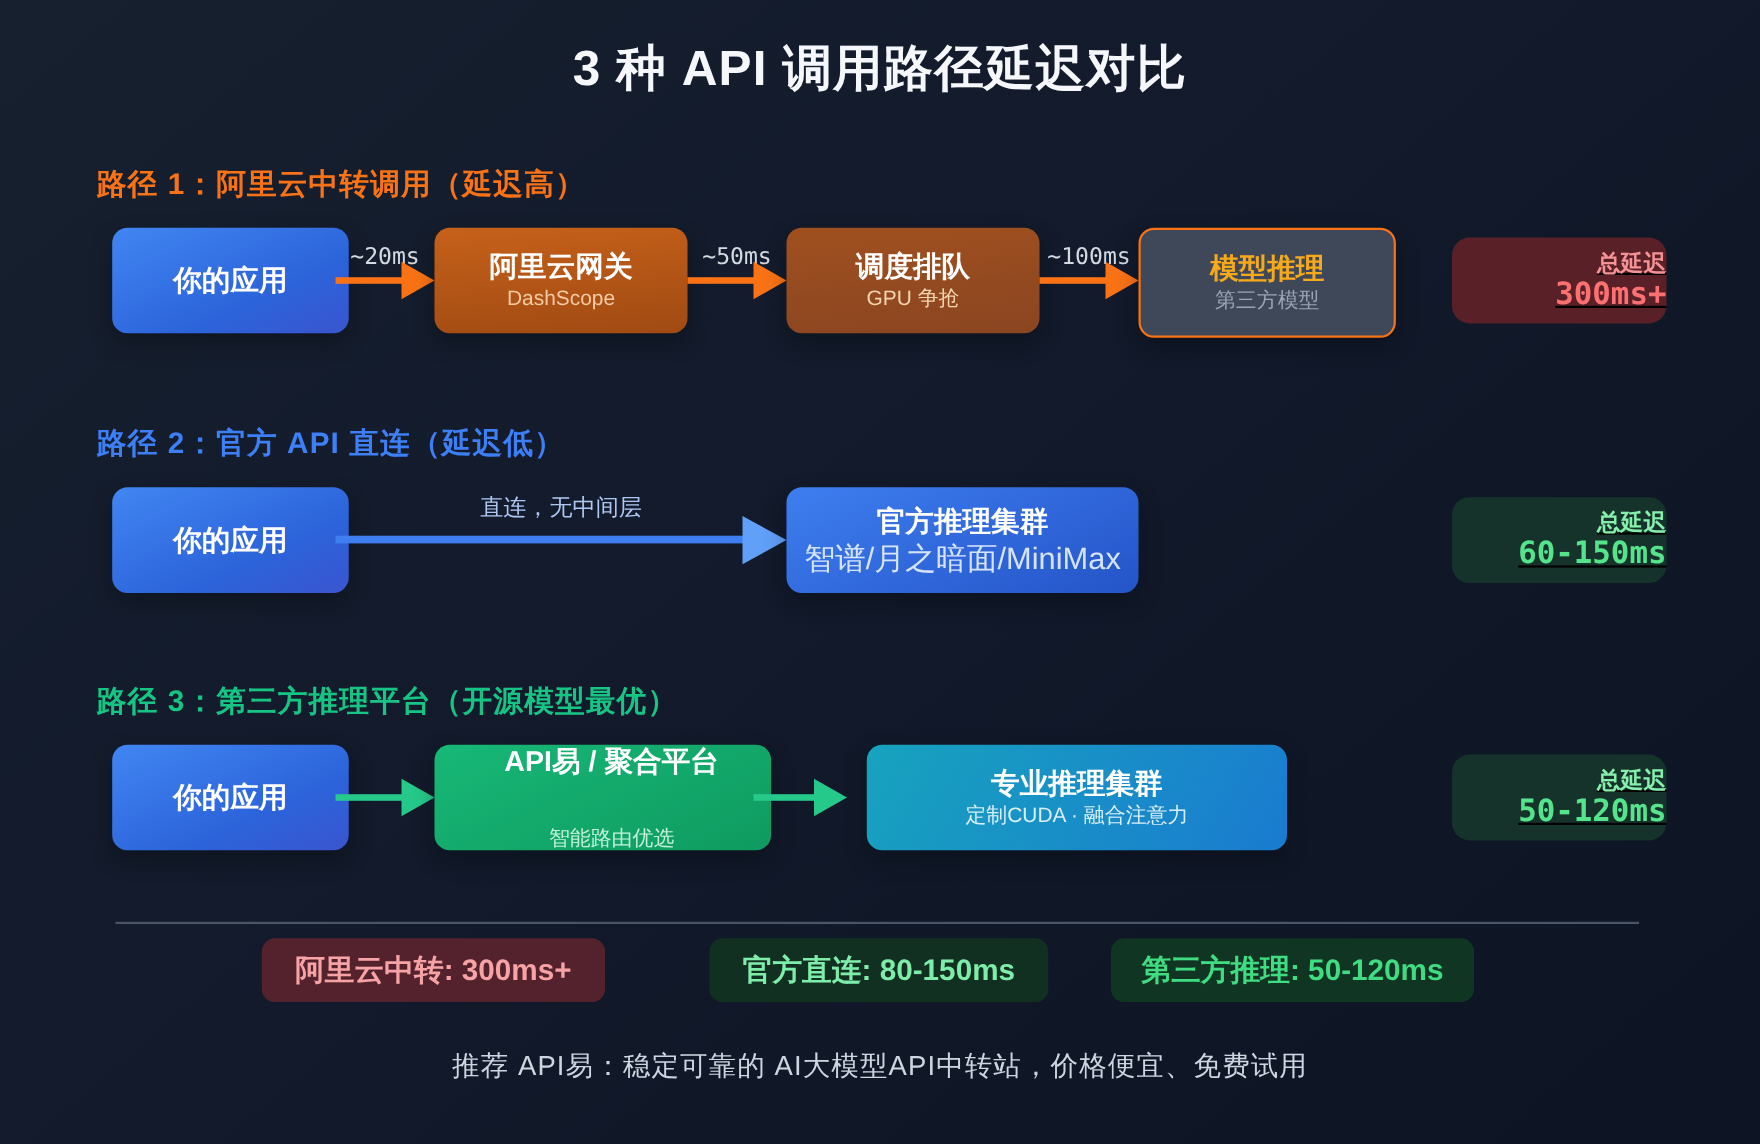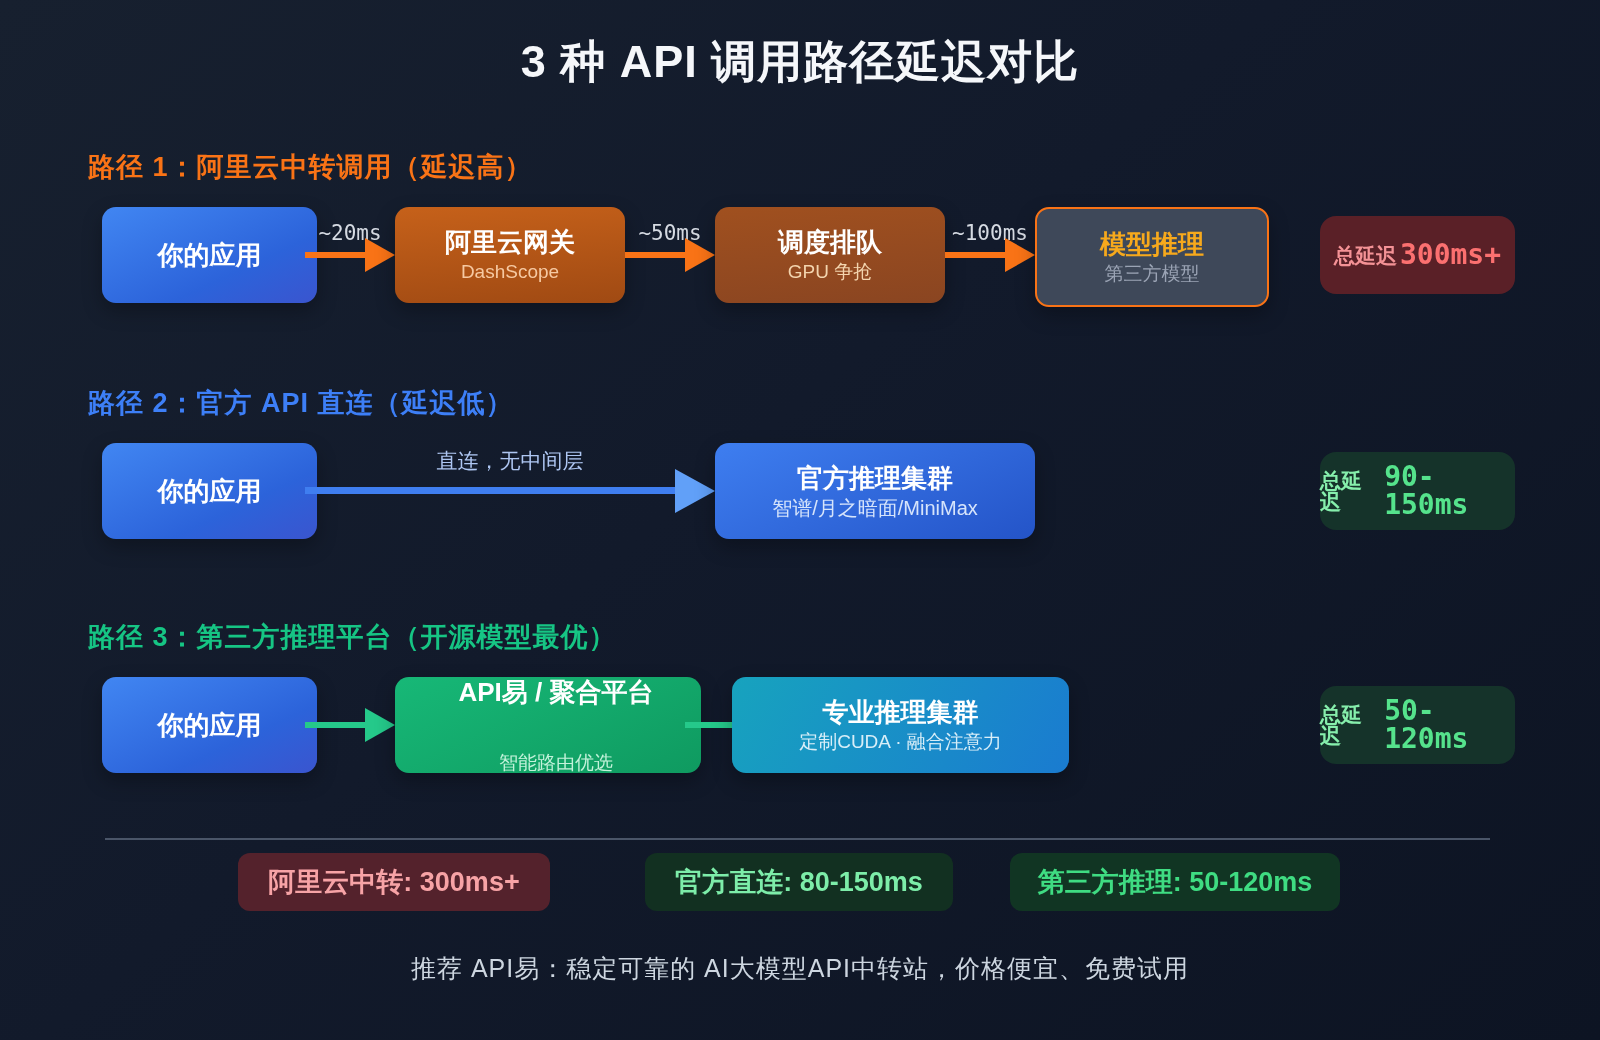--- a/index.html
+++ b/index.html
@@ -30,21 +30,21 @@
 
   .app-box{background:linear-gradient(155deg,#4186f2 0%,#2c63da 65%,#3a55cf 100%);margin-left:12px;}
   .gateway-box{background:linear-gradient(175deg,#c6611a 0%,#a04a13 100%);}
   .gateway-box .node-sub{color:#f6c9a2;}
   .queue-box{background:linear-gradient(175deg,#a0501f 0%,#8a4521 100%);}
   .queue-box .node-sub{color:#f3d4ae;}
   .inference-box{background:#3e4859;border:2px solid #f97316;}
   .inference-box .node-title{color:#f7a91c;}
   .inference-box .node-sub{color:#9ba4b5;}
   .official-box{background:linear-gradient(155deg,#3e7ef0 0%,#2454c8 100%);}
-  .official-box .node-sub{color:#d6e4fb;font-size:20px;}
+  .official-box .node-sub{color:#d6e4fb;font-size:28px;}
   .apiyi-box{background:linear-gradient(155deg,#17b877 0%,#0f9a60 100%);padding-left:16px;}
   .apiyi-box .node-sub{color:#c3f2da;margin-top:41px;}
   .procluster-box{background:linear-gradient(120deg,#17a3be 0%,#1a7bd0 100%);}
   .procluster-box .node-sub{color:#d8eef8;}
 
   .harrow{position:absolute;height:96px;}
   .harrow .shaft{position:absolute;left:0;top:50%;margin-top:-3px;height:6px;}
   .harrow .head{
     position:absolute;top:50%;transform:translateY(-50%);width:0;height:0;
     border-top:17px solid transparent;border-bottom:17px solid transparent;
@@ -56,21 +56,21 @@
   .arrow-orange .shaft{right:28px;background:#f97316;}
   .arrow-orange .head{right:0;border-left:30px solid #f97316;}
   .arrow-blue .shaft{right:36px;margin-top:-4px;height:7px;background:#3f7ef0;}
   .arrow-blue .head{right:0;border-top:22px solid transparent;border-bottom:22px solid transparent;border-left:40px solid #61a0f8;}
   .arrow-blue .arrow-label{color:#aec6f2;bottom:calc(50% + 16px);}
   .arrow-green .shaft{right:28px;background:#25c98a;}
   .arrow-green .head{right:0;border-left:30px solid #25c98a;}
 
   .total{
     position:absolute;width:195px;height:78px;border-radius:16px;
-    display:flex;flex-direction:row;justify-content:center;align-items:center;gap:3px;
+    display:flex;flex-direction:column;justify-content:center;align-items:flex-end;gap:3px;text-decoration:underline;
   }
   .total-label{font-size:21px;font-weight:bold;line-height:1;}
   .total-value{font-size:28px;font-weight:bold;line-height:1;}
   .total-red{background:#5a2027;}
   .total-red .total-label{color:#f49296;}
   .total-red .total-value{color:#fb7070;}
   .total-green{background:#15332a;}
   .total-green .total-label{color:#86efac;}
   .total-green .total-value{color:#55e38c;}
 
@@ -153,21 +153,21 @@
     <div class="head"></div>
   </div>
 
   <div class="node official-box" style="left:715px;top:443px;width:320px">
     <div class="node-title">官方推理集群</div>
     <div class="node-sub">智谱/月之暗面/MiniMax</div>
   </div>
 
   <div class="total total-green" style="left:1320px;top:452px">
     <div class="total-label">总延迟</div>
-    <div class="total-value mono">90-150ms</div>
+    <div class="total-value mono">60-150ms</div>
   </div>
 
   <div class="path-header ph3">路径 3：第三方推理平台（开源模型最优）</div>
 
   <div class="node app-box" style="left:90px;top:677px;width:215px">
     <div class="node-title">你的应用</div>
   </div>
 
   <div class="harrow arrow-green" style="left:305px;top:677px;width:90px">
     <span class="arrow-label"></span>
@@ -179,21 +179,21 @@
     <div class="node-title">API易 / 聚合平台</div>
     <div class="node-sub">智能路由优选</div>
   </div>
 
   <div class="harrow arrow-green" style="left:685px;top:677px;width:85px">
     <span class="arrow-label"></span>
     <div class="shaft"></div>
     <div class="head"></div>
   </div>
 
-  <div class="node procluster-box" style="left:732px;top:677px;width:337px">
+  <div class="node procluster-box" style="left:788px;top:677px;width:382px">
     <div class="node-title">专业推理集群</div>
     <div class="node-sub">定制CUDA · 融合注意力</div>
   </div>
 
   <div class="total total-green" style="left:1320px;top:686px">
     <div class="total-label">总延迟</div>
     <div class="total-value mono">50-120ms</div>
   </div>
 
   <div class="divider"></div>

